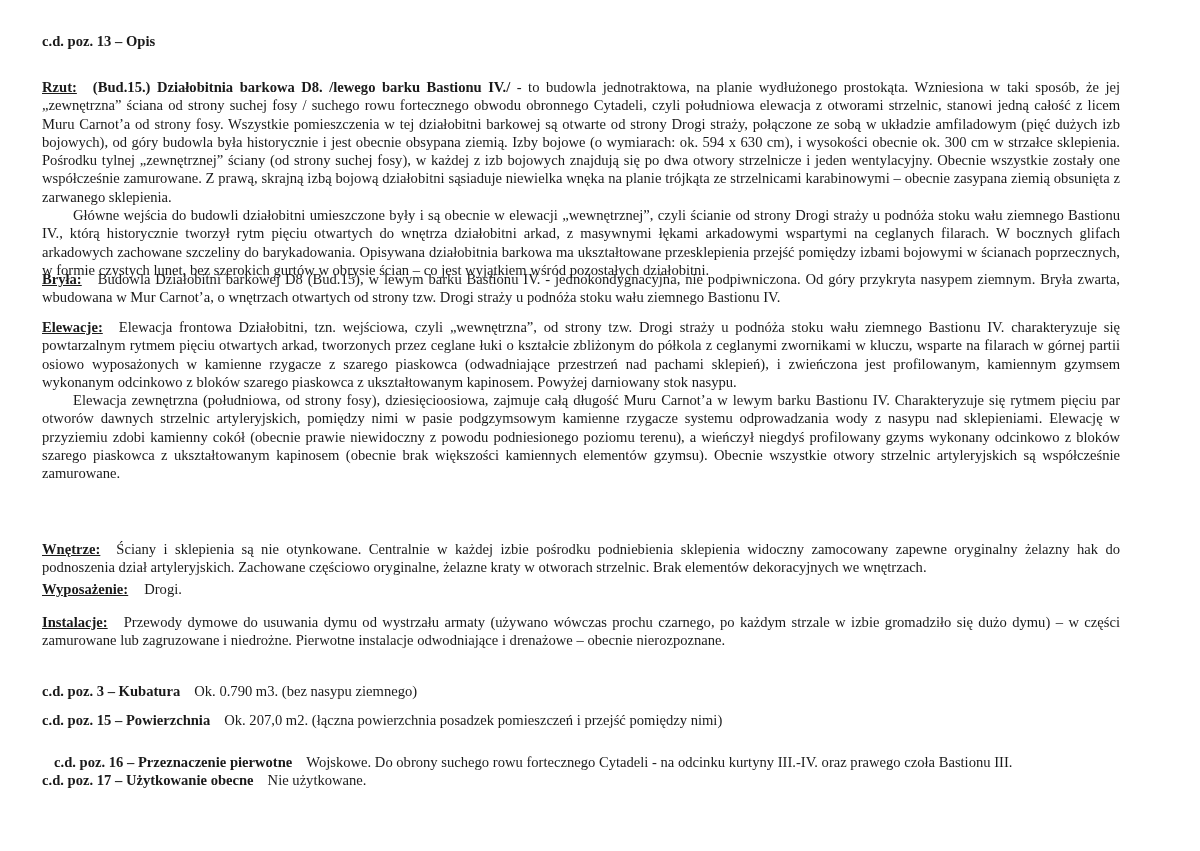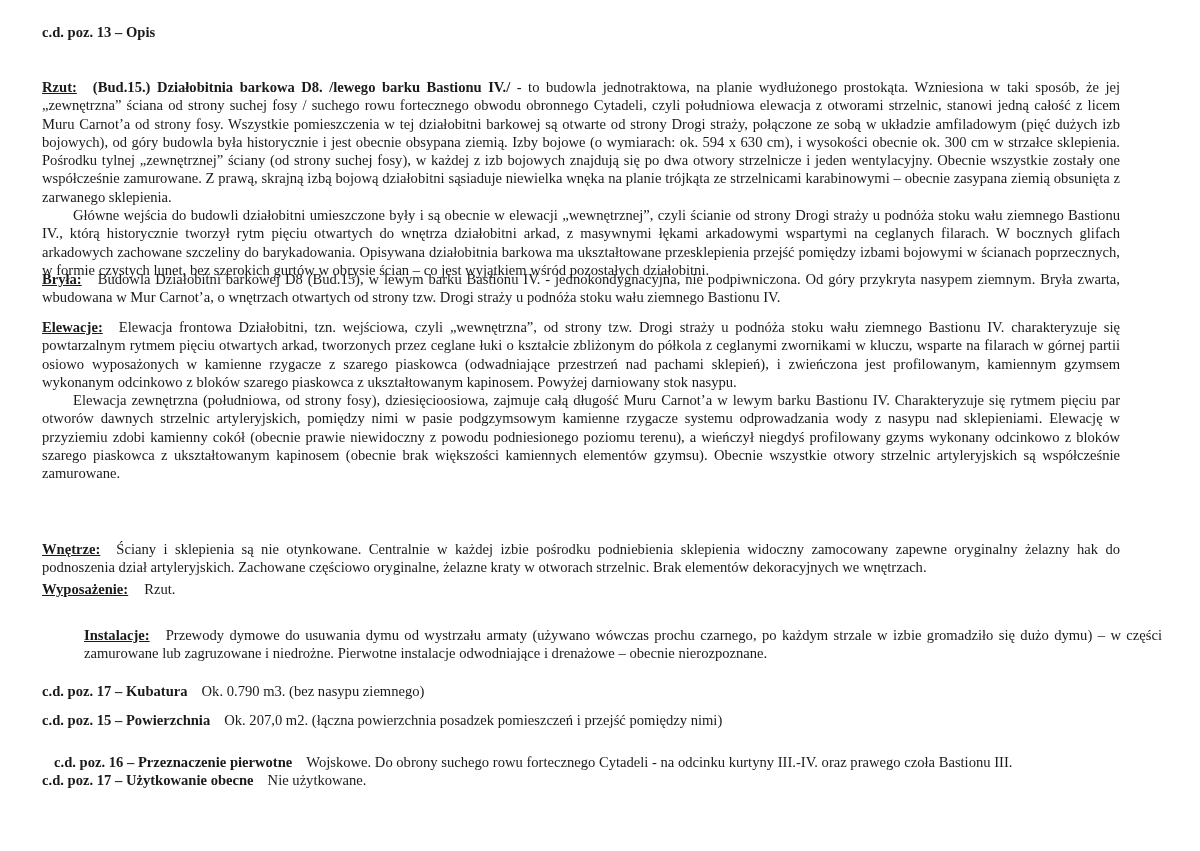--- a/index.html
+++ b/index.html
@@ -18,50 +18,50 @@
   .label { font-weight: bold; text-decoration: underline; margin-right: 16px; }
   .bold { font-weight: bold; }
   .item { position: absolute; left: 0; white-space: nowrap; }
   .item .k { font-weight: bold; margin-right: 14px; }
 </style>
 </head>
 <body>
 
 <div class="page">
 
-  <div class="heading" style="top:23px;">c.d. poz. 13 – Opis</div>
+  <div class="heading" style="top:32px;">c.d. poz. 13 – Opis</div>
 
   <div class="section" style="top:50px;margin-top:28px;">
     <p><span class="label">Rzut:</span><span class="bold">(Bud.15.)  Działobitnia barkowa D8. /lewego barku Bastionu IV./</span><span> - to budowla jednotraktowa, na planie wydłużonego prostokąta. Wzniesiona w taki sposób, że jej „zewnętrzna” ściana od strony suchej fosy / suchego rowu fortecznego obwodu obronnego Cytadeli, czyli południowa elewacja z otworami strzelnic, stanowi jedną całość z licem Muru Carnot’a od strony fosy.  Wszystkie pomieszczenia w tej działobitni barkowej są otwarte od strony Drogi straży, połączone ze sobą w układzie amfiladowym (pięć dużych izb bojowych), od góry budowla była historycznie i jest obecnie obsypana ziemią.  Izby bojowe (o wymiarach:  ok. 594 x 630 cm), i wysokości obecnie  ok. 300 cm w strzałce sklepienia. Pośrodku tylnej „zewnętrznej” ściany (od strony suchej fosy), w każdej z izb bojowych znajdują się po dwa otwory strzelnicze i jeden wentylacyjny. Obecnie wszystkie zostały one współcześnie zamurowane. Z prawą, skrajną izbą bojową działobitni sąsiaduje niewielka wnęka na planie trójkąta ze strzelnicami karabinowymi – obecnie zasypana ziemią obsunięta z zarwanego sklepienia.</span></p>
     <p class="indent">Główne wejścia do budowli działobitni umieszczone były i są obecnie w elewacji „wewnętrznej”, czyli ścianie od strony Drogi straży u podnóża stoku wału ziemnego Bastionu IV., którą historycznie tworzył rytm pięciu otwartych do wnętrza działobitni arkad, z masywnymi łękami arkadowymi wspartymi na ceglanych filarach. W bocznych glifach arkadowych zachowane szczeliny do barykadowania. Opisywana działobitnia barkowa ma ukształtowane przesklepienia przejść pomiędzy izbami bojowymi w ścianach poprzecznych, w formie czystych lunet, bez szerokich gurtów w obrysie ścian – co jest wyjątkiem wśród pozostałych działobitni.</p>
   </div>
 
   <div class="section" style="top:270px;">
     <p><span class="label">Bryła:</span><span>Budowla Działobitni barkowej D8  (Bud.15),  w lewym barku Bastionu IV. - jednokondygnacyjna, nie podpiwniczona. Od góry przykryta nasypem ziemnym. Bryła zwarta, wbudowana w Mur Carnot’a, o wnętrzach otwartych od strony tzw. Drogi straży u podnóża stoku wału ziemnego Bastionu IV.</span></p>
   </div>
 
   <div class="section" style="top:318px;">
     <p><span class="label">Elewacje:</span><span>Elewacja frontowa Działobitni, tzn. wejściowa, czyli „wewnętrzna”, od strony tzw. Drogi straży u podnóża stoku wału ziemnego Bastionu IV. charakteryzuje się powtarzalnym rytmem pięciu otwartych arkad, tworzonych przez ceglane łuki o kształcie zbliżonym do półkola z ceglanymi zwornikami w kluczu, wsparte na filarach w górnej partii osiowo wyposażonych w kamienne rzygacze z szarego piaskowca (odwadniające przestrzeń nad pachami sklepień), i zwieńczona jest profilowanym, kamiennym gzymsem wykonanym odcinkowo z bloków szarego piaskowca z ukształtowanym kapinosem. Powyżej darniowany stok nasypu.</span></p>
     <p class="indent">Elewacja zewnętrzna (południowa, od strony fosy), dziesięcioosiowa, zajmuje całą długość Muru Carnot’a w lewym barku Bastionu IV. Charakteryzuje się rytmem pięciu par otworów dawnych strzelnic artyleryjskich, pomiędzy nimi w pasie podgzymsowym kamienne rzygacze systemu odprowadzania wody z nasypu nad sklepieniami. Elewację w przyziemiu zdobi kamienny cokół (obecnie prawie niewidoczny z powodu podniesionego poziomu terenu), a wieńczył niegdyś profilowany gzyms wykonany odcinkowo z bloków szarego piaskowca z ukształtowanym kapinosem (obecnie brak większości kamiennych elementów gzymsu). Obecnie wszystkie otwory strzelnic artyleryjskich są współcześnie zamurowane.</p>
   </div>
 
   <div class="section" style="top:540px;">
     <p><span class="label">Wnętrze:</span><span>Ściany i sklepienia są nie otynkowane. Centralnie w każdej izbie pośrodku podniebienia sklepienia widoczny zamocowany zapewne oryginalny żelazny hak do podnoszenia dział artyleryjskich. Zachowane częściowo oryginalne, żelazne kraty w otworach strzelnic. Brak elementów dekoracyjnych we wnętrzach.</span></p>
   </div>
 
   <div class="section" style="top:580px;">
-    <p><span class="label">Wyposażenie:</span><span>Rzut.</span></p>
+    <p><span class="label">Wyposażenie:</span><span>Drogi.</span></p>
   </div>
 
-  <div class="section" style="top:626px;margin-left:42px;">
+  <div class="section" style="top:613px;">
     <p><span class="label">Instalacje:</span><span>Przewody dymowe do usuwania dymu od wystrzału armaty (używano wówczas prochu czarnego, po każdym strzale w izbie gromadziło się dużo dymu) – w części zamurowane lub zagruzowane i niedrożne. Pierwotne instalacje odwodniające i drenażowe – obecnie nierozpoznane.</span></p>
   </div>
 
   <div class="item" style="top:682px;">
-    <span class="k">c.d. poz. 17 – Kubatura</span><span>Ok.  0.790 m3. (bez nasypu ziemnego)</span>
+    <span class="k">c.d. poz. 3 – Kubatura</span><span>Ok.  0.790 m3. (bez nasypu ziemnego)</span>
   </div>
   <div class="item" style="top:711px;">
     <span class="k">c.d. poz. 15 – Powierzchnia</span><span>Ok.  207,0 m2.  (łączna powierzchnia posadzek pomieszczeń i przejść pomiędzy nimi)</span>
   </div>
   <div class="item" style="top:753px;margin-left:12px;">
     <span class="k">c.d. poz. 16 – Przeznaczenie pierwotne</span><span>Wojskowe.  Do obrony suchego rowu fortecznego Cytadeli - na odcinku kurtyny III.-IV. oraz prawego czoła Bastionu III.</span>
   </div>
   <div class="item" style="top:771px;">
     <span class="k">c.d. poz. 17 – Użytkowanie obecne</span><span>Nie użytkowane.</span>
   </div>

